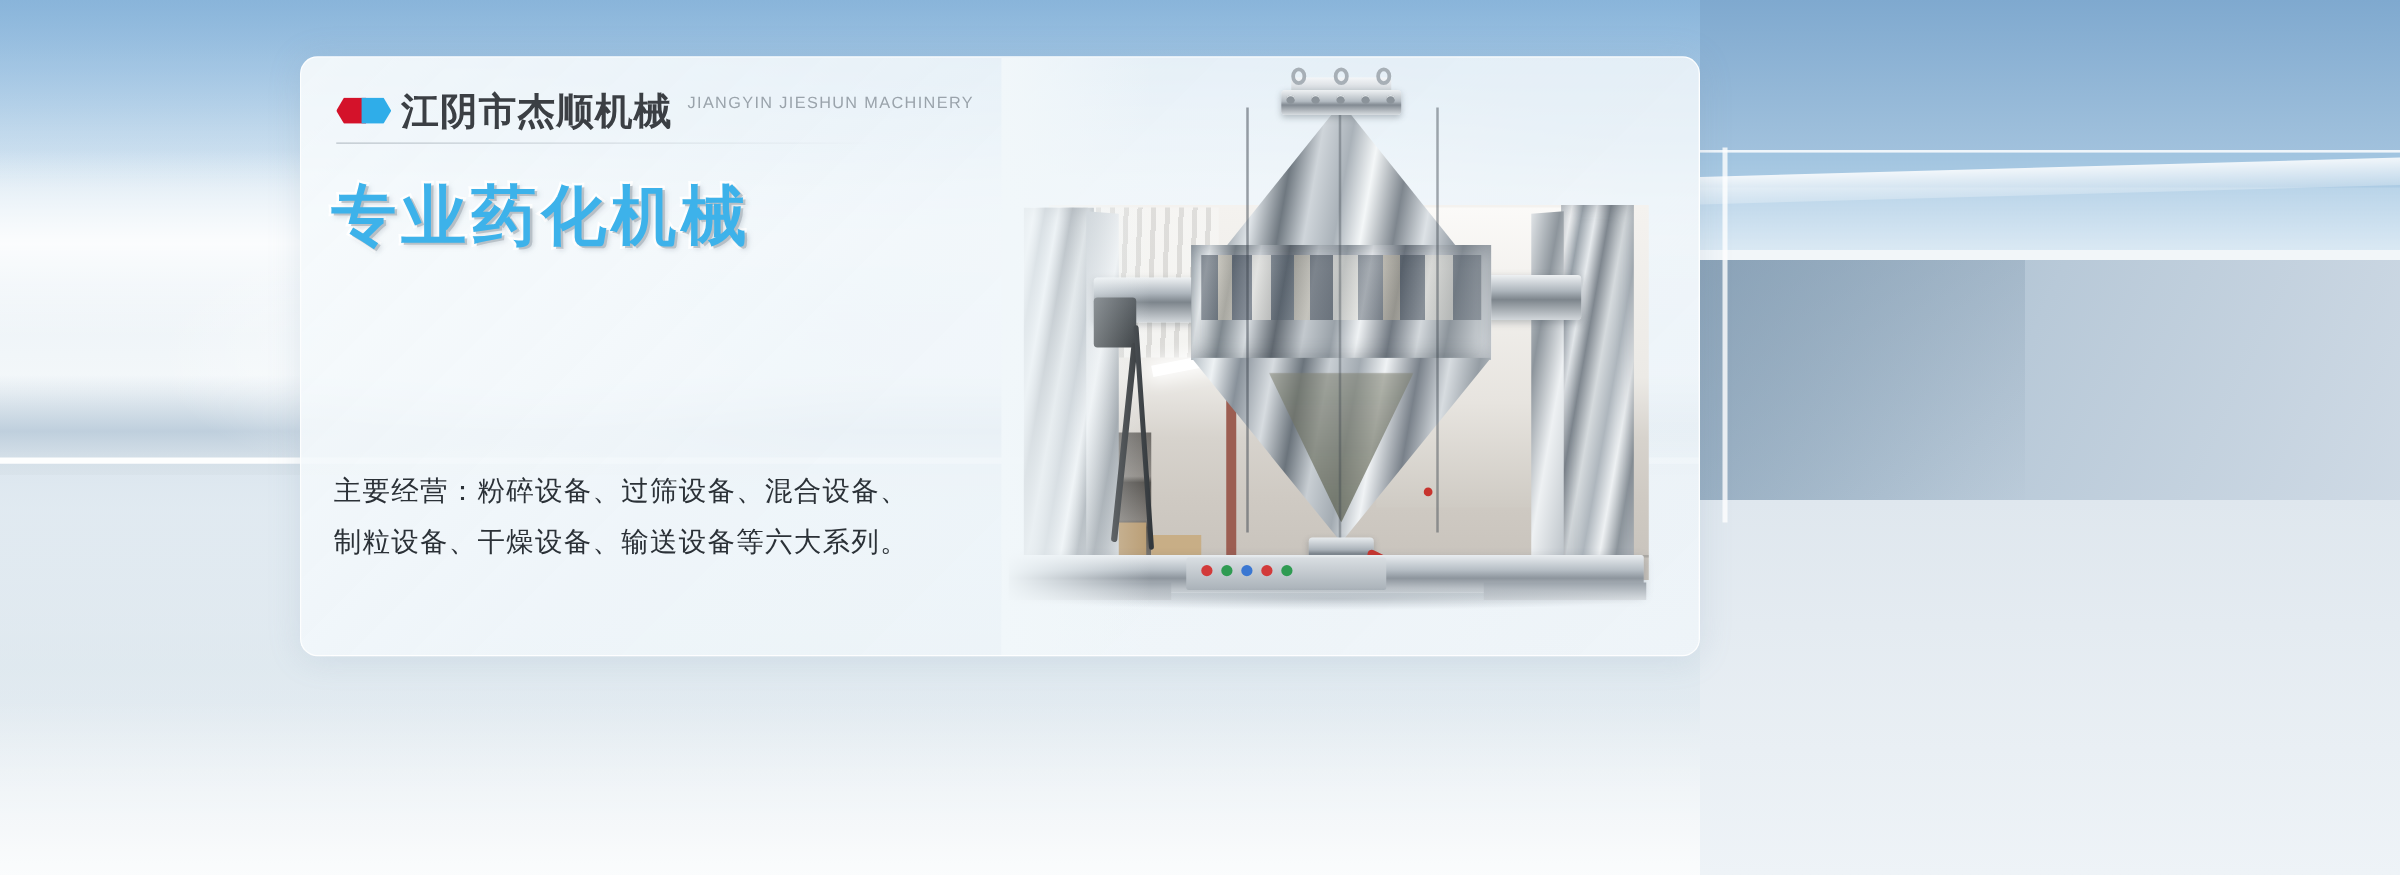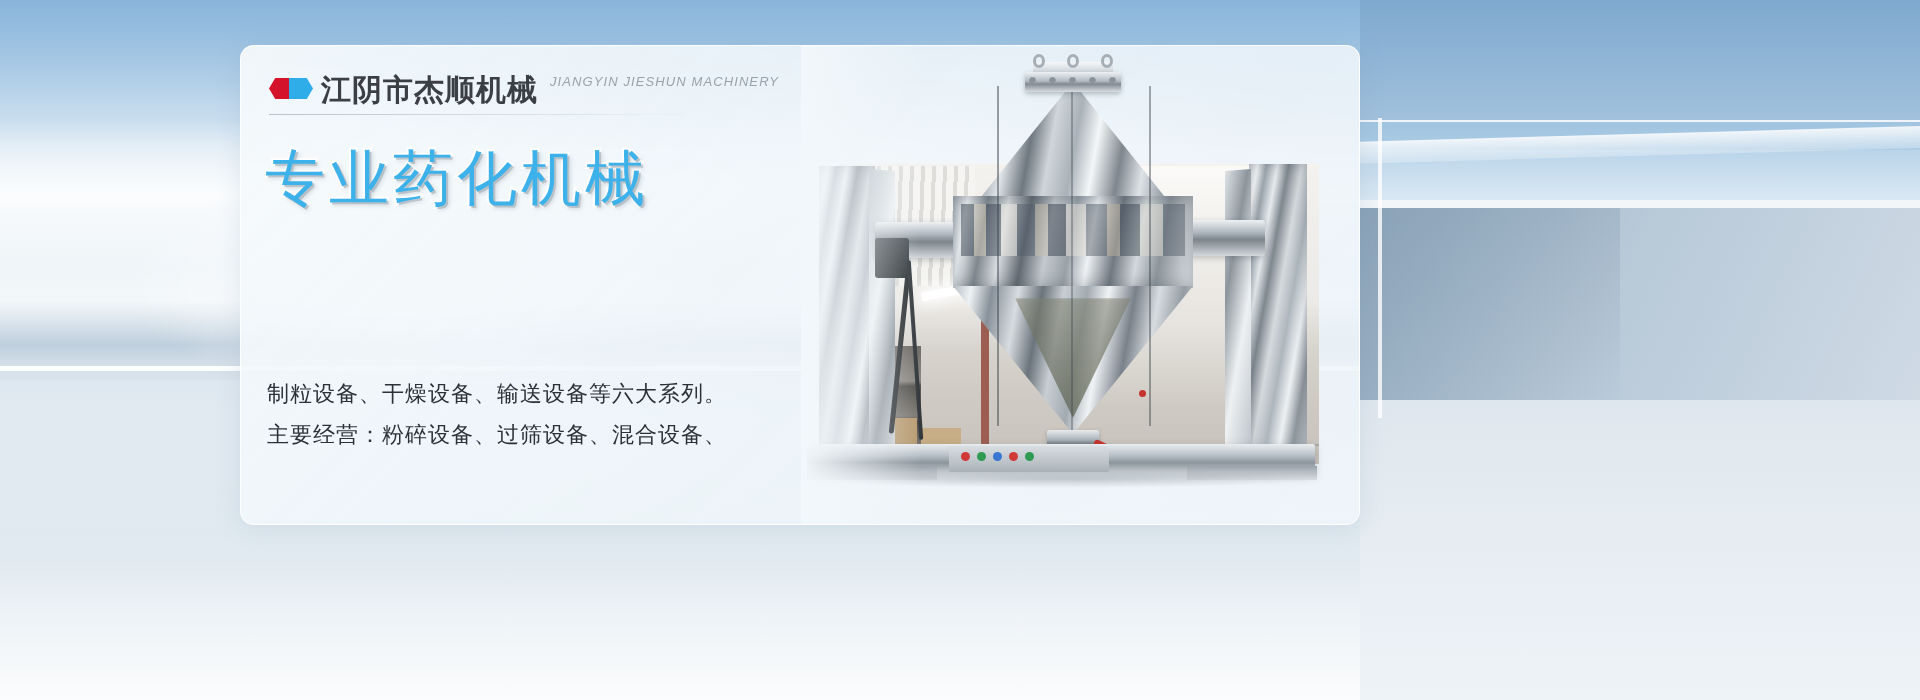--- a/index.html
+++ b/index.html
@@ -76,29 +76,29 @@
   #logo-row{ position:absolute; left:28px; top:28px; display:flex; align-items:flex-end;justify-content:space-between; }
   #logo-mark{ width:46px; height:24px; position:relative; margin-right:6px; margin-bottom:4px; }
   #logo-mark .hex{ position:absolute; top:1px; width:24px; height:21px; }
   #logo-mark .hex.red{ left:0; background:#d4122a;
     clip-path:polygon(26% 0,100% 0,100% 100%,26% 100%,0 50%); }
   #logo-mark .hex.cyan{ left:20px; background:#2fade9;
     clip-path:polygon(0 0,74% 0,100% 50%,74% 100%,0 100%); }
   #logo-cn{ font-size:30px; font-weight:700; color:#3b3f44; letter-spacing:1px;
             font-family:"DejaVu Sans","Liberation Sans",sans-serif; line-height:1; }
   #logo-en{ font-size:13px; color:#9aa3ab; letter-spacing:1.1px; margin-left:12px;
-            margin-bottom:16px; white-space:nowrap;font-style:italic; }
+            margin-bottom:16px; white-space:nowrap; }
   #logo-rule{ position:absolute; left:28px; top:68px; width:430px; height:1px;
               background:linear-gradient(to right,#b9c2c9,rgba(185,194,201,0)); }
 
   
   #headline{ position:absolute; left:24px; top:96px; }
   #headline .hl{
     font-family:"DejaVu Sans","Liberation Sans",sans-serif;
-    font-size:60px; font-weight:400; line-height:1.22; letter-spacing:4px;
+    font-size:52px; font-weight:700; line-height:1.22; letter-spacing:4px;
     color:#3db2ea;
     -webkit-text-stroke:4px rgba(255,255,255,.96);
     paint-order:stroke fill;
     text-shadow:
        2px 2px 0 rgba(150,162,172,.55),
        3px 3px 4px rgba(140,155,168,.35);
     white-space:nowrap;
   }
 
   
@@ -298,22 +298,22 @@
       <span id="logo-en">JIANGYIN JIESHUN MACHINERY</span>
     </div>
     <div id="logo-rule"></div>
 
     <div id="headline">
       <div class="hl">专业药化机械</div>
     </div>
 
 
     <div id="body-copy">
+      <p>主要经营：粉碎设备、过筛设备、混合设备、</p>
       <p>制粒设备、干燥设备、输送设备等六大系列。</p>
-      <p>主要经营：粉碎设备、过筛设备、混合设备、</p>
     </div>
 
     <div id="photo">
       <div id="photo-bg"></div>
 
       <div class="mc" id="shop"></div>
       <div class="mc" id="shop-roofA"></div>
       <div class="mc" id="shop-darkL"></div>
       <div class="mc" id="shop-lamp"></div>
       <div class="mc" id="shop-pipe2"></div>

